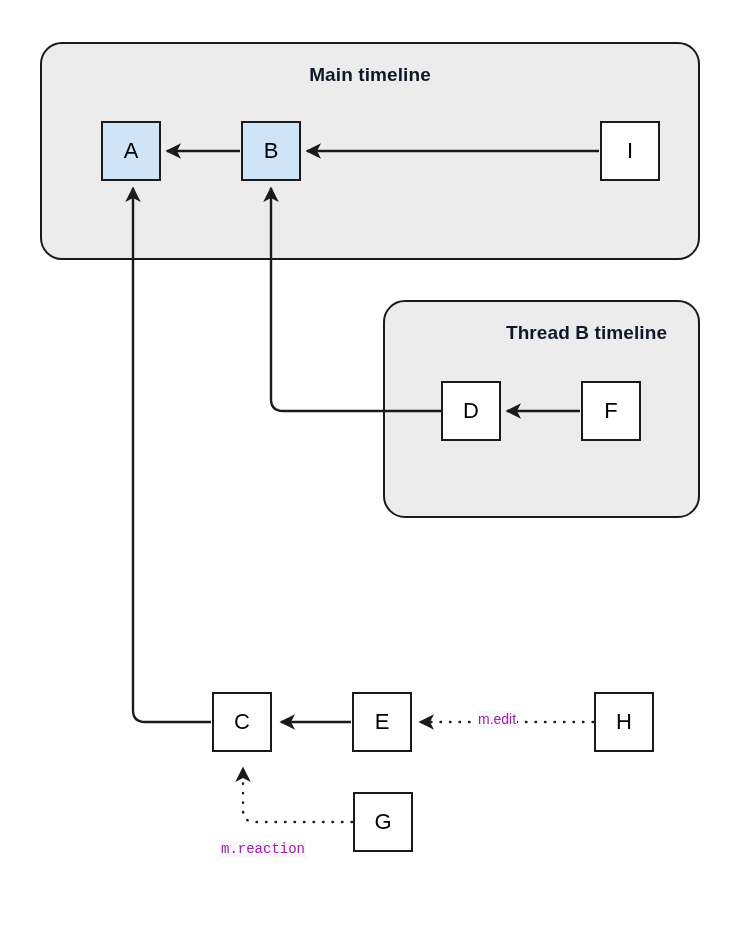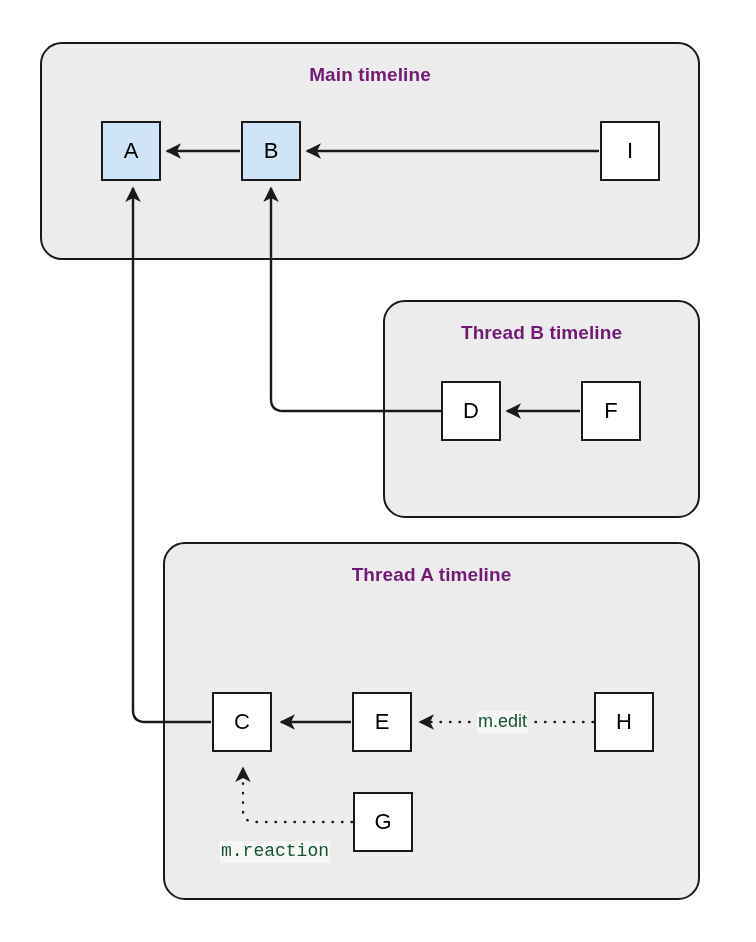--- a/index.html
+++ b/index.html
@@ -28,64 +28,61 @@
     border: 2px solid #1a1a1a;
     border-radius: 22px;
     box-sizing: border-box;
   }
   .group-title {
     position: absolute;
     width: 100%;
     text-align: center;
     font-weight: bold;
     font-size: 19px;
-    color: #701a75;
+    color: #0f172a;
     letter-spacing: 0.1px;
   }
   .node {
     position: absolute;
     box-sizing: border-box;
     border: 2px solid #1a1a1a;
     background: #ffffff;
     display: flex;
     align-items: center;
     justify-content: center;
     font-size: 22px;
     color: #000000;
     line-height: 1;
   }
   .node.hl {
     background: #cfe4f7;
   }
   .edge-label {
     position: absolute;
     background: #f7f7f7;
-    font-size: 18px;
-    color: #14532d;
+    font-size: 14px;
+    color: #a21caf;
     white-space: nowrap;
     padding: 0 1px;
     line-height: 1.2;
   }
 </style>
 </head>
 <body>
 
 <div id="canvas">
 
   <div class="group-box" style="left:40px; top:42px; width:660px; height:218px;">
     <div class="group-title" style="top:20px;">Main timeline</div>
   </div>
 
   <div class="group-box" style="left:383px; top:300px; width:317px; height:218px;">
-    <div class="group-title" style="top:20px;">Thread B timeline</div>
+    <div class="group-title" style="top:20px;padding-left:45px;">Thread B timeline</div>
   </div>
 
-  <div class="group-box" style="left:163px; top:542px; width:537px; height:358px;">
-    <div class="group-title" style="top:20px;">Thread A timeline</div>
-  </div>
 
   <svg class="layer" viewBox="0 0 756 942" xmlns="http://www.w3.org/2000/svg">
     <defs>
       <marker id="arrowhead" viewBox="0 0 10 10" refX="9" refY="5" markerWidth="6.5" markerHeight="6.5" orient="auto-start-reverse">
         <path d="M 0 0 L 10 5 L 0 10 L 2.6 5 z" fill="#1a1a1a"></path>
       </marker>
     </defs>
 
     <g>
       <line x1="240" y1="151" x2="167" y2="151" stroke="#1a1a1a" stroke-width="2.4" marker-end="url(#arrowhead)"></line>

